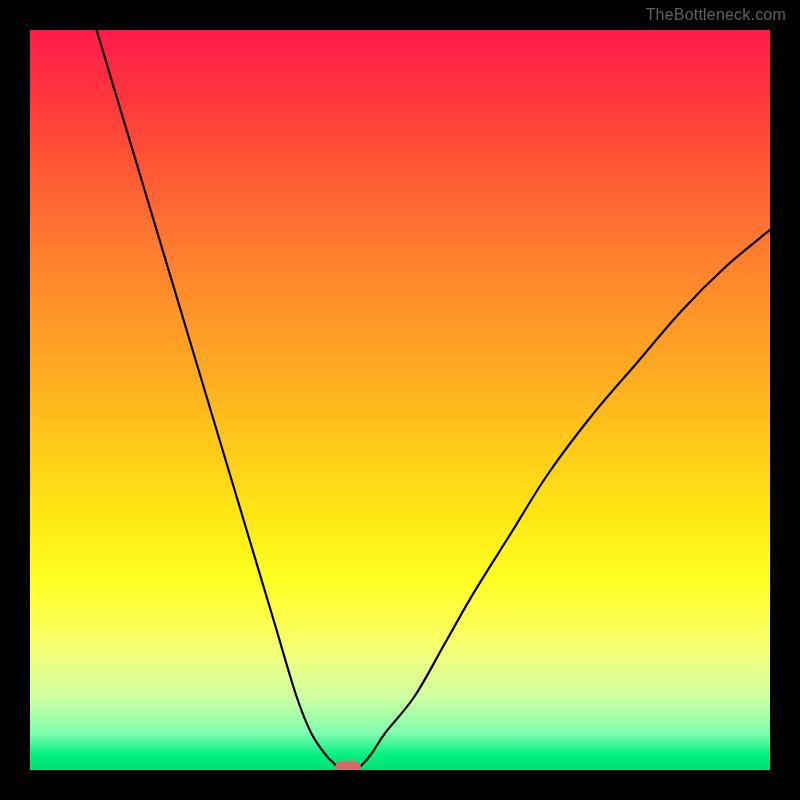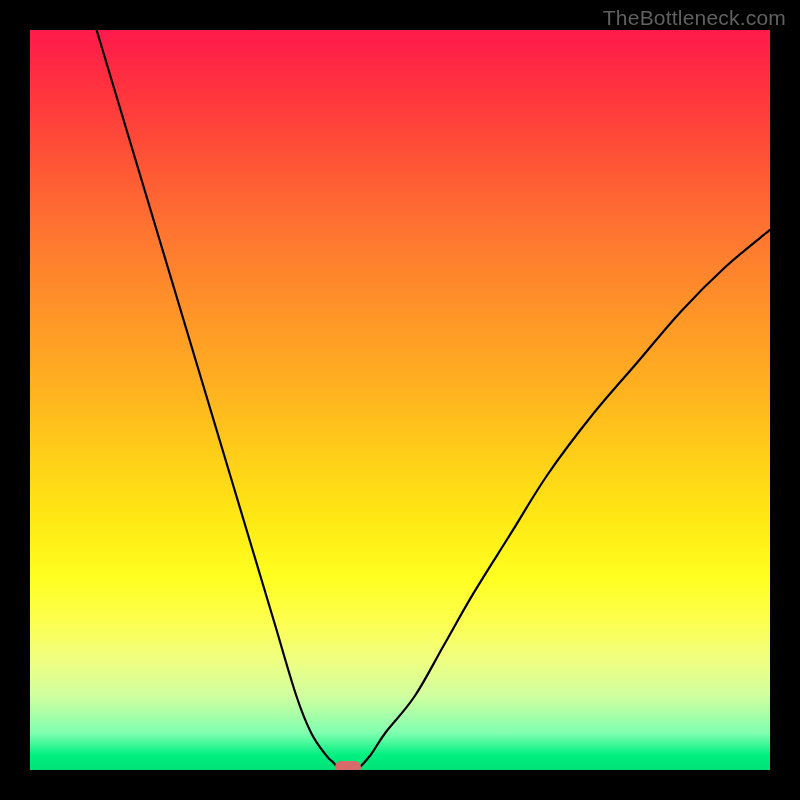--- a/index.html
+++ b/index.html
@@ -8,21 +8,21 @@
     position: relative;
     width: 800px;
     height: 800px;
     background: #000;
   }
   .watermark {
     position: absolute;
     top: 6px;
     right: 14px;
     font-family: Arial, Helvetica, sans-serif;
-    font-size: 21px;
+    font-size: 16px;
     color: #606060;
     font-weight: 400;
     letter-spacing: 0.2px;
     z-index: 20;
   }
   .plot-area {
     position: absolute;
     left: 30px;
     top: 30px;
     width: 740px;

